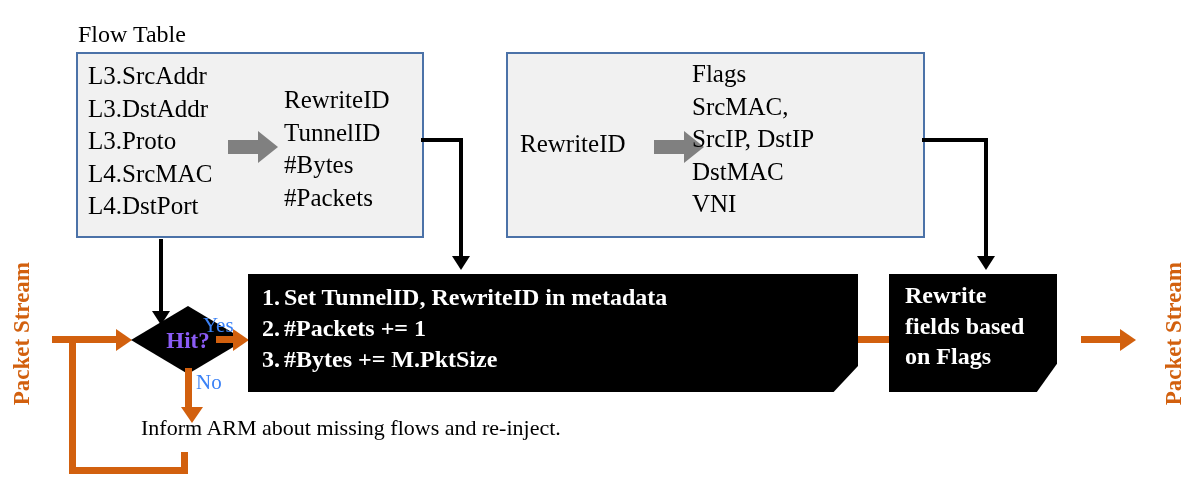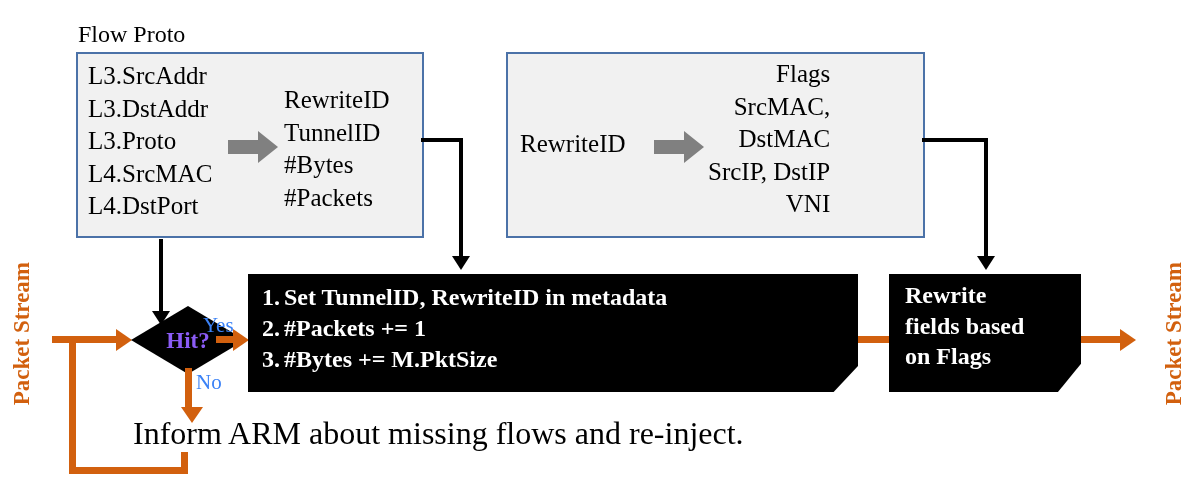--- a/index.html
+++ b/index.html
@@ -131,24 +131,25 @@
   
   .edge-label {
     font-family: "Liberation Serif", "DejaVu Serif", serif;
     font-size: 21px;
     color: #3b82f6;
     white-space: nowrap;
     line-height: 1;
   }
   .body-text {
     font-family: "Liberation Serif", "DejaVu Serif", serif;
-    font-size: 32px;
+    font-size: 22px;
     color: #000000;
     white-space: nowrap;
     line-height: 1;
+    margin-left: 8px;
   }
 
   
   .vlabel {
     font-family: "Liberation Serif", "DejaVu Serif", serif;
     font-weight: bold;
     font-size: 23px;
     color: #D2600E;
     white-space: nowrap;
     line-height: 1;
@@ -157,21 +158,21 @@
     transform-origin: center;
   }
 </style>
 </head>
 <body>
 
 <div id="canvas">
 
   <div class="abs vlabel" style="left:10px; top:262px;">Packet Stream</div>
 
-  <div class="abs caption" style="left:78px; top:22px;">Flow Proto</div>
+  <div class="abs caption" style="left:78px; top:22px;">Flow Table</div>
 
   <div class="abs tablebox" style="left:76px; top:52px; width:348px; height:186px;">
 
     <div class="tbl-col" style="left:10px; top:6px;">
       <div>L3.SrcAddr</div>
       <div>L3.DstAddr</div>
       <div>L3.Proto</div>
       <div>L4.SrcMAC</div>
       <div>L4.DstPort</div>
     </div>
@@ -196,25 +197,25 @@
     <div class="tbl-col" style="left:12px; top:74px;">
       <div>RewriteID</div>
     </div>
 
     <div class="gray-arrow" style="left:146px; top:76px;">
       <svg width="50" height="34" viewBox="0 0 50 34" aria-hidden="true">
         <polygon points="0,10 30,10 30,1 50,17 30,33 30,24 0,24" fill="#808080"></polygon>
       </svg>
     </div>
 
-    <div class="tbl-col" style="left:200px; top:4px;text-align:right;">
+    <div class="tbl-col" style="left:184px; top:4px;">
       <div>Flags</div>
       <div>SrcMAC,</div>
+      <div>SrcIP, DstIP</div>
       <div>DstMAC</div>
-      <div>SrcIP, DstIP</div>
       <div>VNI</div>
     </div>
   </div>
 
   <div class="abs black-h" style="left:421px; top:138px; width:42px;"></div>
   <div class="abs black-v" style="left:459px; top:138px; height:118px;"></div>
   <div class="abs tri-down-black" style="left:452px; top:256px;"></div>
 
   <div class="abs black-v" style="left:159px; top:239px; height:74px;"></div>
   <div class="abs tri-down-black" style="left:152px; top:311px;"></div>
@@ -257,21 +258,21 @@
       <li>
         <span class="num">3.</span>
         <span>#Bytes += M.PktSize</span>
       </li>
     </ol>
   </div>
 
   <div class="abs orange-h" style="left:858px; top:336px; width:34px;"></div>
   <div class="abs tri-right-orange" style="left:889px; top:329px;"></div>
 
-  <div class="abs blackbox notch-narrow" style="left:889px; top:274px; width:192px; height:118px; padding:6px 16px 0 16px;">
+  <div class="abs blackbox notch-narrow" style="left:889px; top:274px; width:168px; height:118px; padding:6px 16px 0 16px;">
     <div class="bb2-line">Rewrite</div>
     <div class="bb2-line">fields based</div>
     <div class="bb2-line">on Flags</div>
   </div>
 
   <div class="abs orange-h" style="left:1081px; top:336px; width:42px;"></div>
   <div class="abs tri-right-orange" style="left:1120px; top:329px;"></div>
 
   <div class="abs vlabel" style="left:1162px; top:262px;">Packet Stream</div>
 

